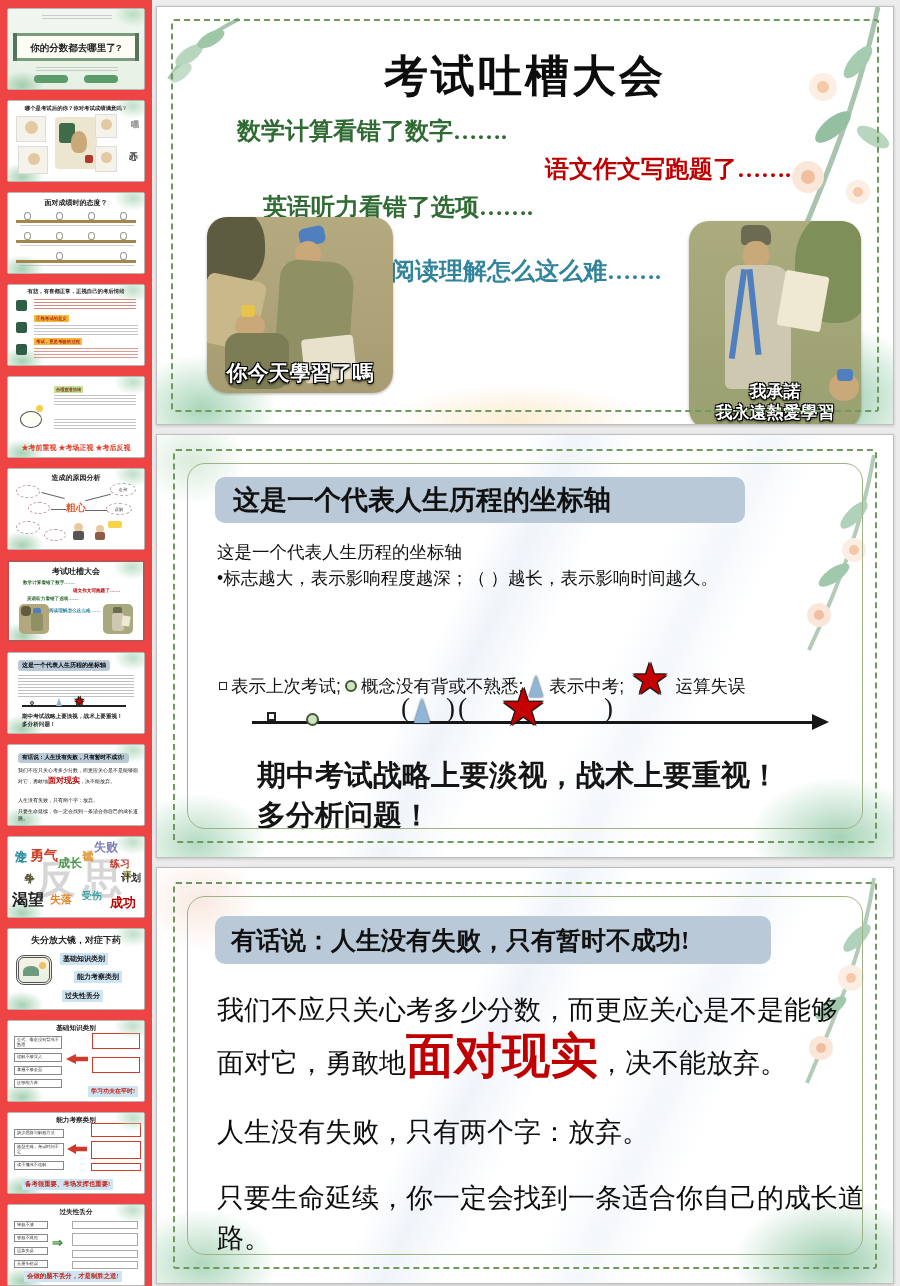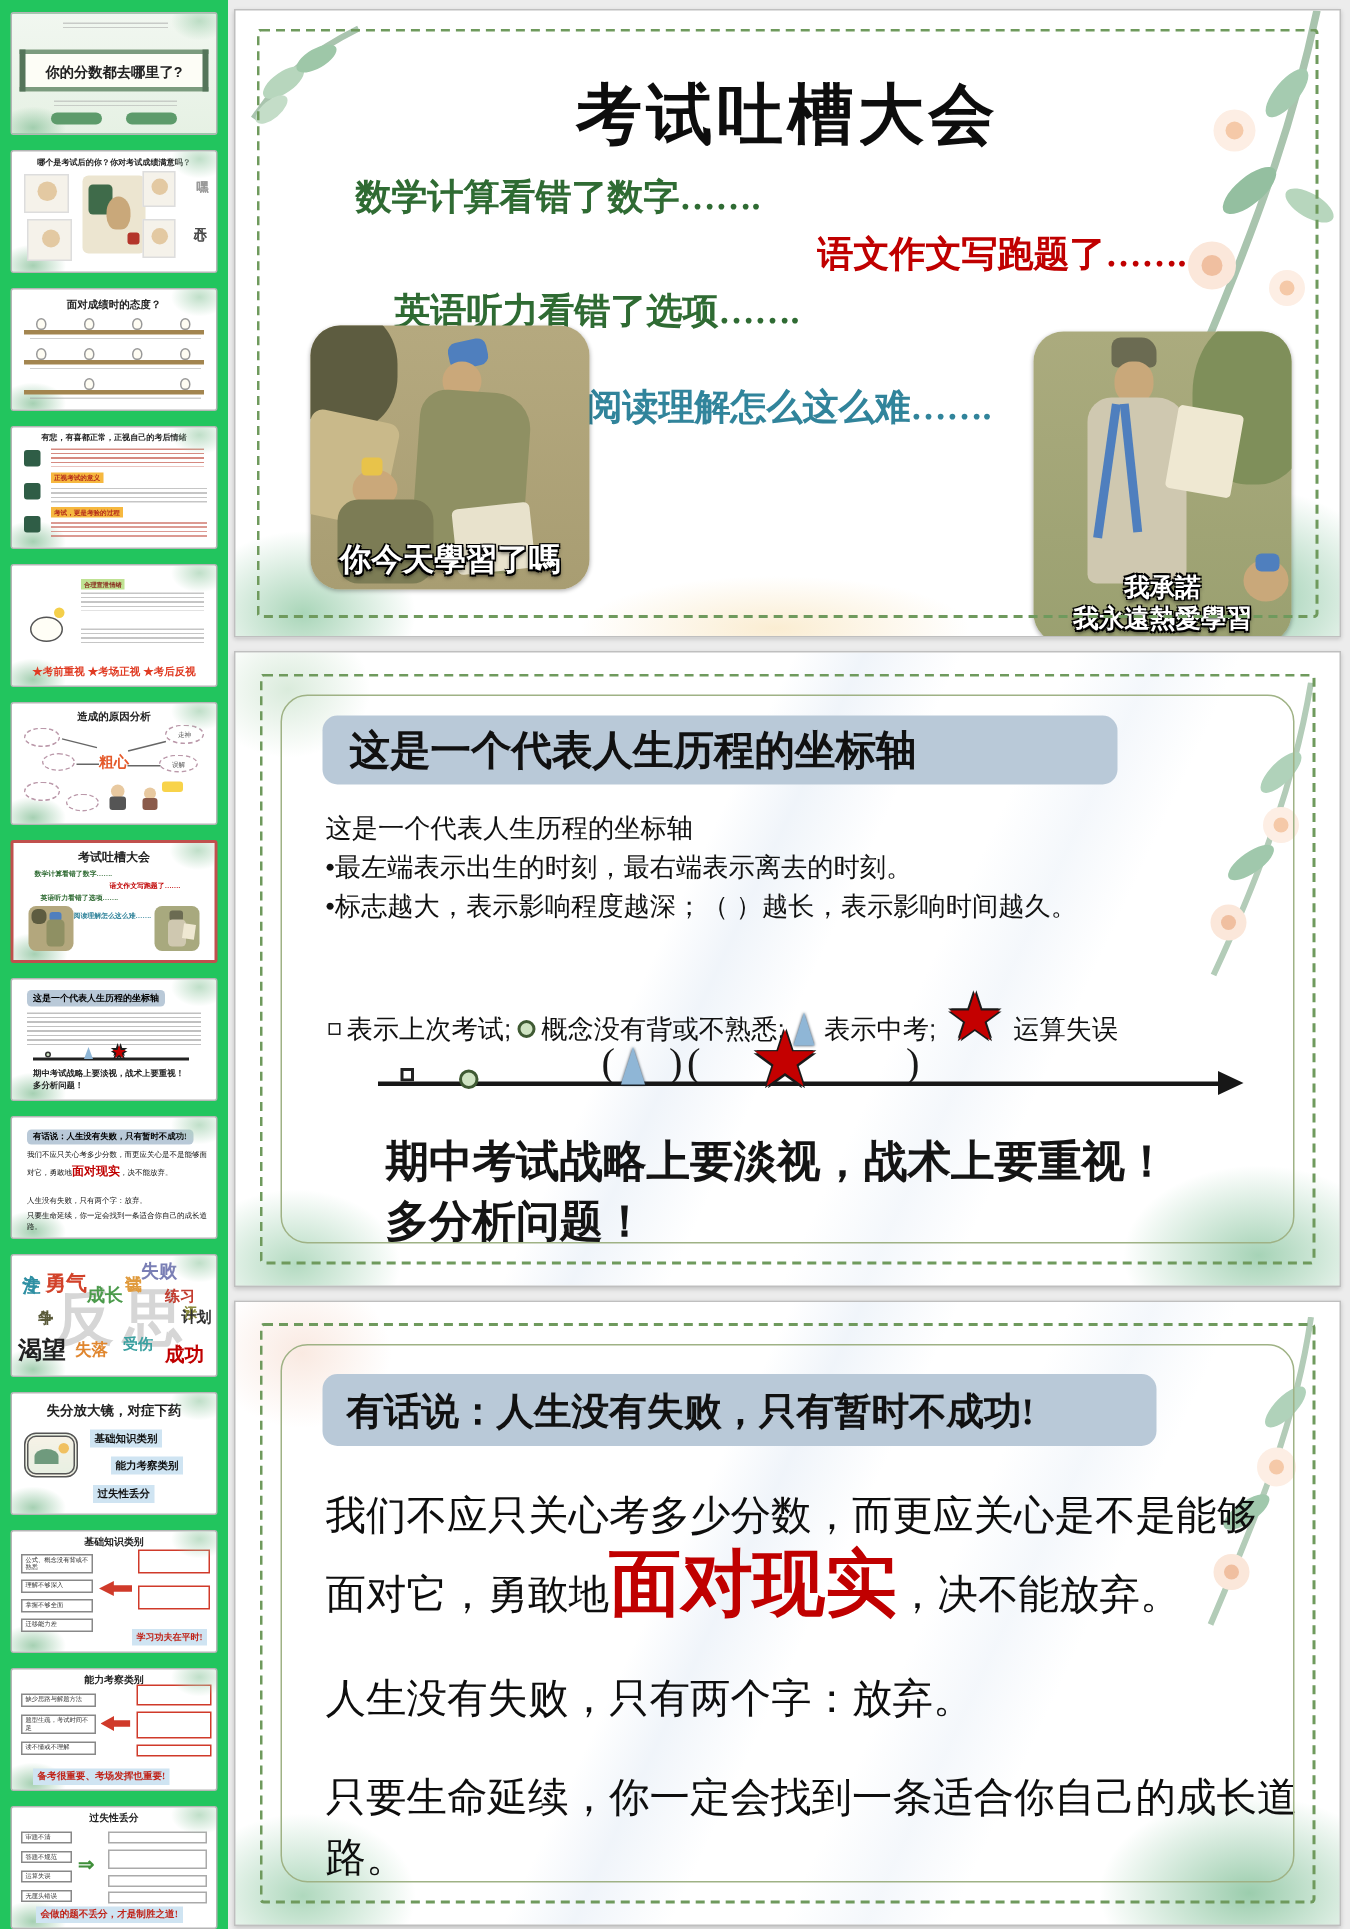--- a/index.html
+++ b/index.html
@@ -1,20 +1,20 @@
 <!DOCTYPE html>
 <html><head>
 <meta charset="utf-8">
 <style>
 *{box-sizing:border-box}
 body{margin:0;width:900px;height:1286px;background:#ececec;font-family:"Liberation Sans",sans-serif;overflow:hidden}
 .app{position:relative;width:900px;height:1286px;display:flex}
 .abs{position:absolute}
 
-.sidebar{position:relative;width:152px;height:100%;background:#22c55e;padding:8px 7px 0;flex:none}
+.sidebar{position:relative;width:152px;height:100%;background:#ef4444;padding:8px 7px 0;flex:none}
 .thumb{position:relative;width:138px;height:82px;background:#fff;border:1px solid #b5b5b5;border-radius:2px;margin-bottom:10px;overflow:hidden}
 .thumb.sel{border:2px solid #c0504d}
 .thumb::before{content:"";position:absolute;left:-8px;bottom:-10px;width:44px;height:28px;background:radial-gradient(closest-side,rgba(150,200,165,.85),rgba(150,200,165,0));pointer-events:none}
 .thumb::after{content:"";position:absolute;right:-8px;top:-8px;width:38px;height:26px;background:radial-gradient(closest-side,rgba(170,212,182,.75),rgba(170,212,182,0));pointer-events:none}
 .mtitle{position:absolute;left:0;right:0;text-align:center;font-weight:bold;color:#222;font-family:"Liberation Sans",sans-serif}
 .sim{background:repeating-linear-gradient(#9f9f9f 0 1px,transparent 1px 3px)}
 .simr{background:repeating-linear-gradient(#c4574a 0 1px,transparent 1px 3px)}
 .hlbar{position:absolute;background:#f6b83f;color:#b22a1a;font-weight:bold;font-size:4.4px;line-height:7px;padding:0 2px;white-space:nowrap}
 .hlgreen{position:absolute;background:#bfe293;color:#8a2f20;font-weight:bold;font-size:4.2px;line-height:7px;padding:0 2px;white-space:nowrap}
 .hlblue{position:absolute;background:#cfe4f2;color:#c0241a;font-weight:bold;white-space:nowrap}
@@ -338,21 +338,20 @@
         <ellipse cx="75" cy="60" rx="18" ry="7" fill="#b0d2ba" transform="rotate(-45 75 60)"></ellipse>
         <ellipse cx="55" cy="120" rx="18" ry="7" fill="#a0c8ac" transform="rotate(-35 55 120)"></ellipse>
         <circle cx="75" cy="95" r="12" fill="#fdeee4"></circle>
           <circle cx="75" cy="95" r="5" fill="#f5c9a8"></circle>
         <circle cx="40" cy="160" r="12" fill="#fbe7da"></circle>
           <circle cx="40" cy="160" r="5" fill="#f0bfa0"></circle>
       </svg>
       <div class="titlebox" style="left:58px;top:42px;width:530px;height:46px;padding-left:18px;font-size:27px">这是一个代表人生历程的坐标轴</div>
       <div class="abs" style="left:60px;top:104px;width:630px;font-size:17.5px;line-height:26px;color:#111">
         <div>这是一个代表人生历程的坐标轴</div>
-        <div>•最左端表示出生的时刻，最右端表示离去的时刻。</div>
         <div>•标志越大，表示影响程度越深；（ ）越长，表示影响时间越久。</div>
       </div>
       <div class="legrow" style="left:62px;top:236px;font-size:17.5px;gap:4px">
         <span class="sq" style="width:8px;height:8px;border-width:1.5px"></span>
         <span>表示上次考试;</span>
         <span class="circ" style="width:12px;height:12px"></span>
         <span>概念没有背或不熟悉;</span>
         <span class="tri" style="border-left-width:7px;border-right-width:7px;border-bottom-width:22px;margin:0 2px"></span>
         <span>表示中考;</span>
         <span class="star" style="font-size:44px;margin:-14px 2px 0">★</span>

